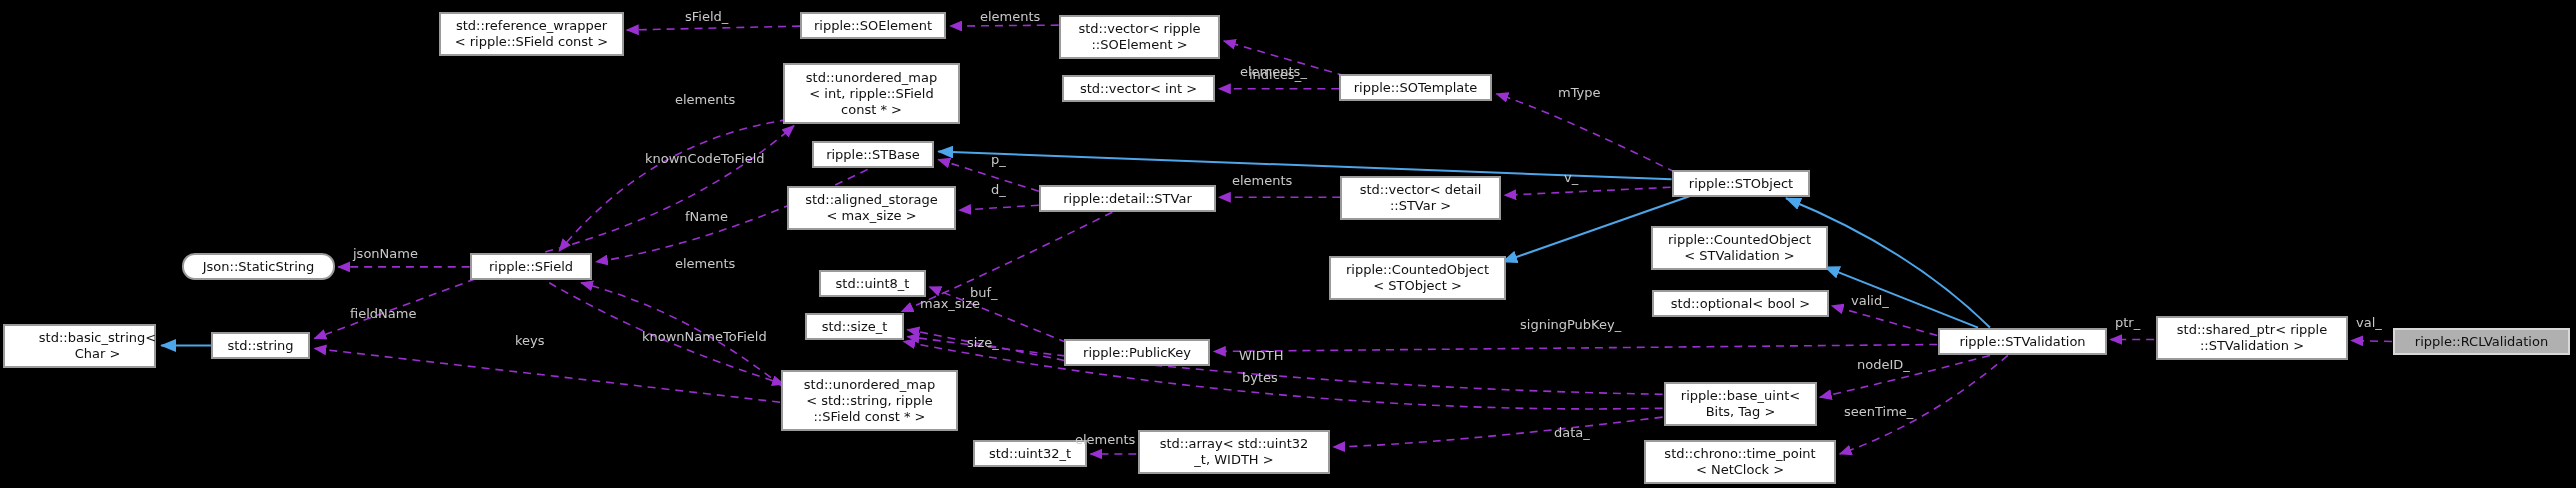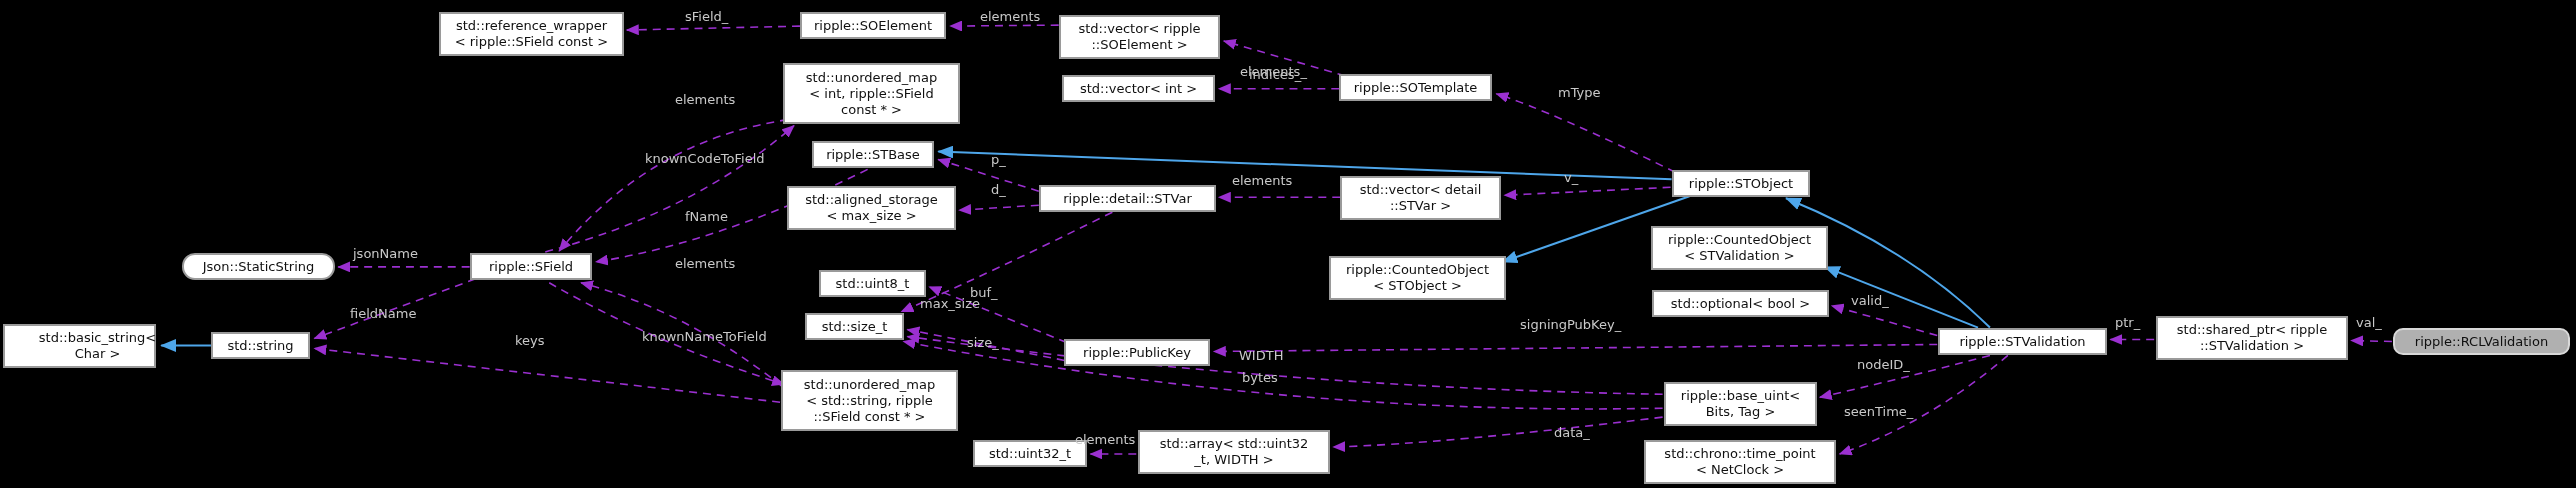--- a/index.html
+++ b/index.html
@@ -141,21 +141,21 @@
       <div class="node" style="left: 211px; top: 332px; width: 99px; height: 27px;">
         <div>std::string</div>
       </div>
       <div class="node" style="left: 1938px; top: 328px; width: 169px; height: 27px;">
         <div>ripple::STValidation</div>
       </div>
       <div class="node" style="left: 2156px; top: 316px; width: 192px; height: 44px;">
         <div>std::shared_ptr&lt; ripple</div>
         <div>::STValidation &gt;</div>
       </div>
-      <div class="node highlight" style="left: 2393px; top: 328px; width: 177px; height: 27px; border-radius: 10px;">
+      <div class="node highlight" style="left: 2393px; top: 328px; width: 177px; height: 27px;">
         <div>ripple::RCLValidation</div>
       </div>
       <div class="node" style="left: 1664px; top: 382px; width: 153px; height: 44px;">
         <div>ripple::base_uint&lt;</div>
         <div>Bits, Tag &gt;</div>
       </div>
       <div class="node" style="left: 1644px; top: 440px; width: 192px; height: 44px;">
         <div>std::chrono::time_point</div>
         <div>&lt; NetClock &gt;</div>
       </div>

